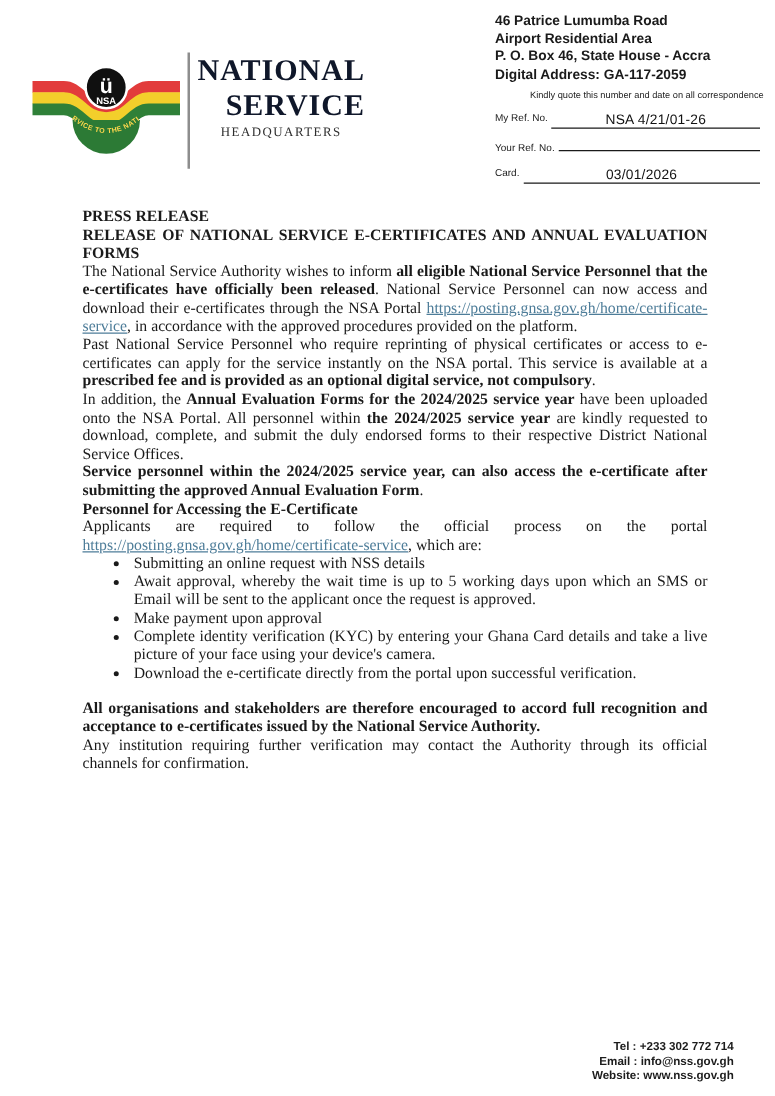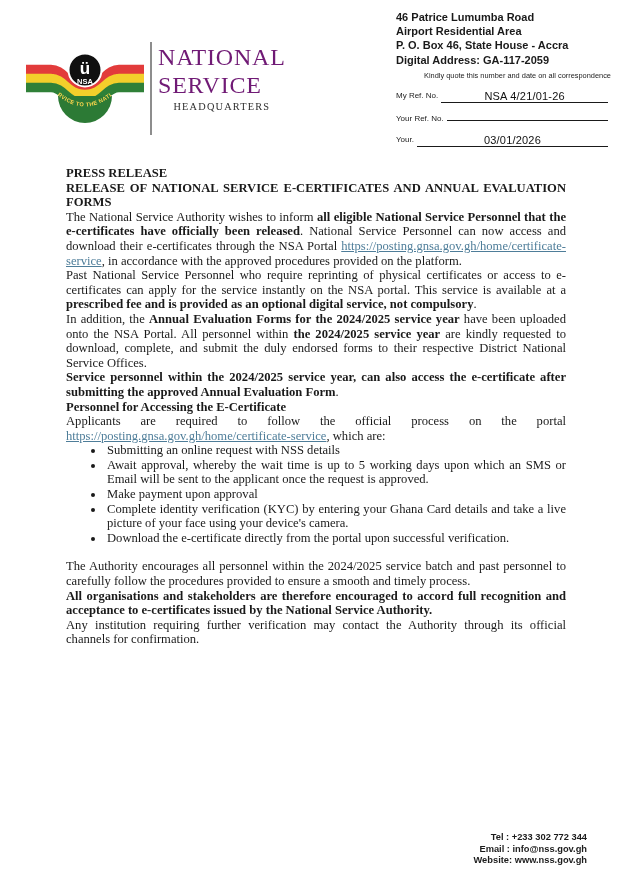--- a/index.html
+++ b/index.html
@@ -12,21 +12,21 @@
     overflow:hidden;
     margin:0 auto;
   }
   
   .emblem{position:absolute;left:24px;top:50px;width:122px;height:84px;}
   .logo-divider{position:absolute;left:150px;top:42px;width:1.5px;height:93px;background:#8d8d8d;}
   .wordmark{position:absolute;left:158px;top:44px;}
   .wordmark-line{
     font-family:"Liberation Serif",serif;
     font-size:24px;line-height:27.5px;letter-spacing:0.8px;
-    color:#701a75;font-weight:400;
+    color:#0f172a;font-weight:700;text-align:right;
   }
   .wordmark-sub{
     font-family:"Liberation Serif",serif;
     font-size:10.3px;letter-spacing:1.2px;color:#2e2e2e;margin-top:2px;text-align:center;
   }
   .address-block{position:absolute;left:396px;top:10px;width:212px;font-family:"Liberation Sans",sans-serif;}
   .addr-line{font-weight:bold;font-size:11px;line-height:14.2px;color:#1a1a1a;}
   .addr-note{font-size:7.4px;line-height:9px;margin-top:4px;color:#222;white-space:nowrap;margin-left:28px;}
   .ref-row{display:flex;align-items:baseline;margin-top:5px;}
   .ref-row.tight{margin-top:4px;}
@@ -96,21 +96,21 @@
 
     <div class="ref-row tight">
       <span class="ref-label">My Ref. No.</span>
       <span class="ref-line"><span class="ref-value">NSA 4/21/01-26</span></span>
     </div>
     <div class="ref-row">
       <span class="ref-label">Your Ref. No.</span>
       <span class="ref-line"><span class="ref-value"></span></span>
     </div>
     <div class="ref-row">
-      <span class="ref-label">Your.</span>
+      <span class="ref-label">Card.</span>
       <span class="ref-line"><span class="ref-value">03/01/2026</span></span>
     </div>
   </div>
 
   <div class="content">
 
     <p class="press-label">PRESS RELEASE</p>
 
     <p class="doc-title">RELEASE OF NATIONAL SERVICE E-CERTIFICATES AND ANNUAL EVALUATION FORMS</p>
 
@@ -126,27 +126,26 @@
 
     <ul class="bullets">
       <li>Submitting an online request with NSS details</li>
       <li>Await approval, whereby the wait time is up to 5 working days upon which an SMS or Email will be sent to the applicant once the request is approved.</li>
       <li>Make payment upon approval</li>
       <li>Complete identity verification (KYC) by entering your Ghana Card details and take a live picture of your face using your device's camera.</li>
       <li>Download the e-certificate directly from the portal upon successful verification.</li>
     </ul>
 
 
-    <p class="p6">The Authority encourages all personnel within the 2024/2025 service batch and past personnel to carefully follow the procedures provided to ensure a smooth and timely process.</p>
 
     <p class="p-bold-block">All organisations and stakeholders are therefore encouraged to accord full recognition and acceptance to e-certificates issued by the National Service Authority.</p>
 
     <p class="p-last">Any institution requiring further verification may contact the Authority through its official channels for confirmation.</p>
 
   </div>
 
   <div class="contact-block">
-    <div>Tel : +233 302 772 344</div>
+    <div>Tel : +233 302 772 714</div>
     <div>Email : info@nss.gov.gh</div>
     <div>Website: www.nss.gov.gh</div>
   </div>
 
 </div>
 
 </body></html>

